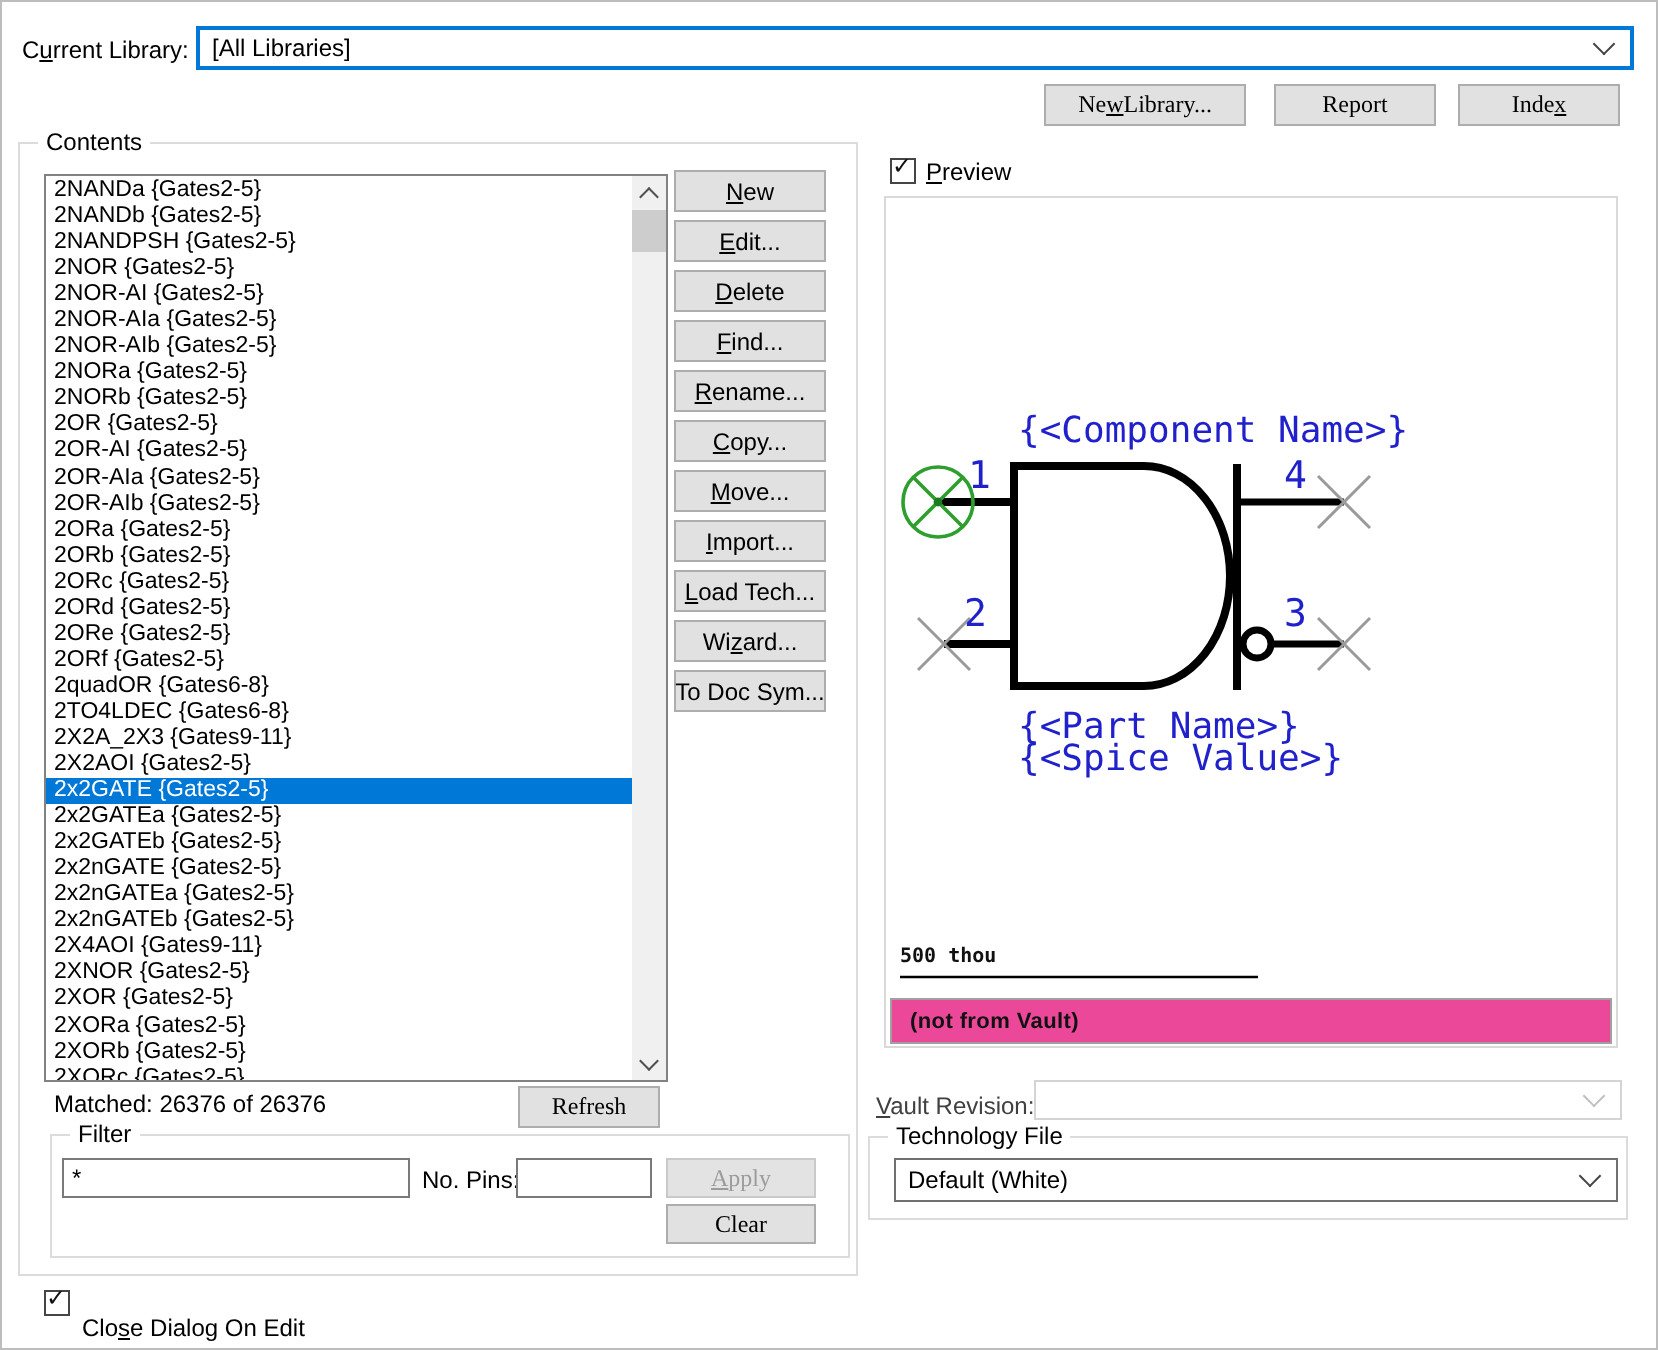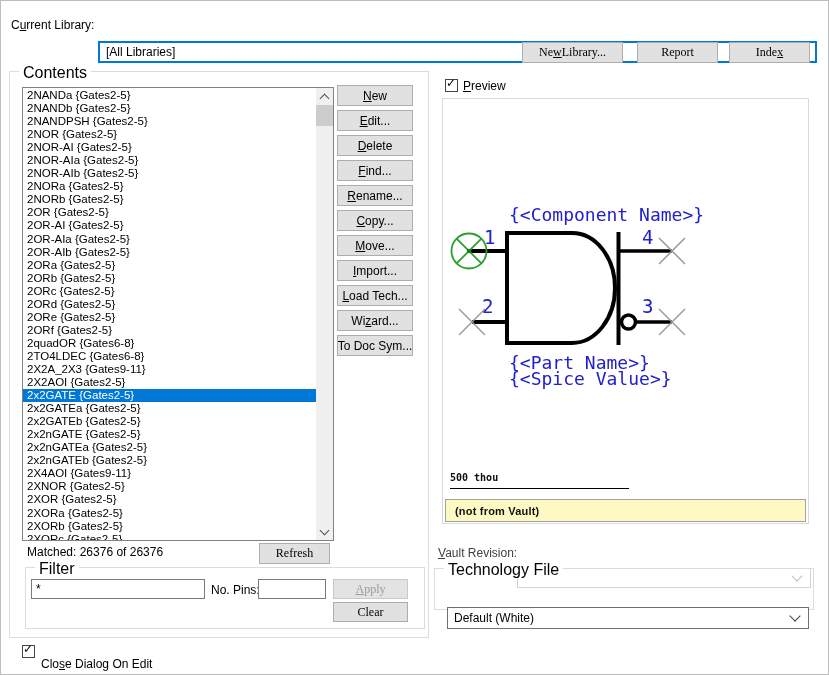--- a/index.html
+++ b/index.html
@@ -16,25 +16,25 @@
   .btn{
     position:absolute;box-sizing:border-box;background:#e1e1e1;border:1px solid #adadad;
     display:flex;align-items:center;justify-content:center;font-size:12px;cursor:default;
     white-space:nowrap;
     font-family:Liberation Serif, serif;
   }
   .btn.disabled{background:#e3e3e3;border-color:#c9c9c9;color:#9c9c9c;}
 
   
   .groupbox{position:absolute;border:1px solid #dcdcdc;box-sizing:border-box;}
-  .gb-label{position:absolute;top:-8px;left:9px;background:#fff;padding:0 4px;font-size:16px;white-space:nowrap;}
+  .gb-label{position:absolute;top:-8px;left:9px;background:#fff;padding:0 4px;font-size:12px;white-space:nowrap;}
 
   
   .combo{position:absolute;box-sizing:border-box;background:#fff;border:1px solid #7a7a7a;
-    display:flex;align-items:center;padding-left:6px;font-size:12px;margin-top:28px;}
+    display:flex;align-items:center;padding-left:6px;font-size:12px;}
   .combo .chev{position:absolute;right:9px;top:50%;width:7px;height:7px;margin-top:-6px;
     border-right:1.4px solid #444;border-bottom:1.4px solid #444;transform:rotate(45deg);}
   .combo.focused{border:2px solid #0078d7;}
   .combo.disabled{border-color:#d4d4d4;}
   .combo.disabled .chev{border-color:#c0c0c0;}
   .combo.dark{border-color:#707070;}
 
   
   .tinput{position:absolute;box-sizing:border-box;background:#fff;border:1px solid #7a7a7a;
     font-family:"Liberation Sans",sans-serif;font-size:12px;padding:1px 4px;outline:none;}
@@ -64,21 +64,21 @@
   
   #action-col{position:absolute;left:336px;top:84px;width:76px;}
   #action-col .abtn{position:relative;height:21px;margin-bottom:4px;background:#e1e1e1;
     border:1px solid #adadad;box-sizing:border-box;display:flex;align-items:center;justify-content:center;
     font-size:12px;white-space:nowrap;}
 
   
   #preview-panel{position:absolute;left:441px;top:97px;width:365px;height:424px;
     border:1px solid #d9d9d9;background:#fff;}
   #vault-box{position:absolute;left:2px;top:400px;width:359px;height:21px;border:1px solid #a0a0a0;
-    background:#fef9c3;display:flex;align-items:center;}
+    background:#ec4899;display:flex;align-items:center;}
   #vault-box span{margin-left:9px;font-size:11px;font-weight:600;letter-spacing:.2px;color:#111;}
   svg text{font-family:"DejaVu Sans Mono",monospace;}
 </style>
 </head>
 <body>
 
 <div id="dialog">
 
   <div class="abs lbl" style="left:10px;top:17px;">C<u>u</u>rrent Library:</div>
   <div class="combo focused" style="left:97px;top:12px;width:719px;height:22px;">

